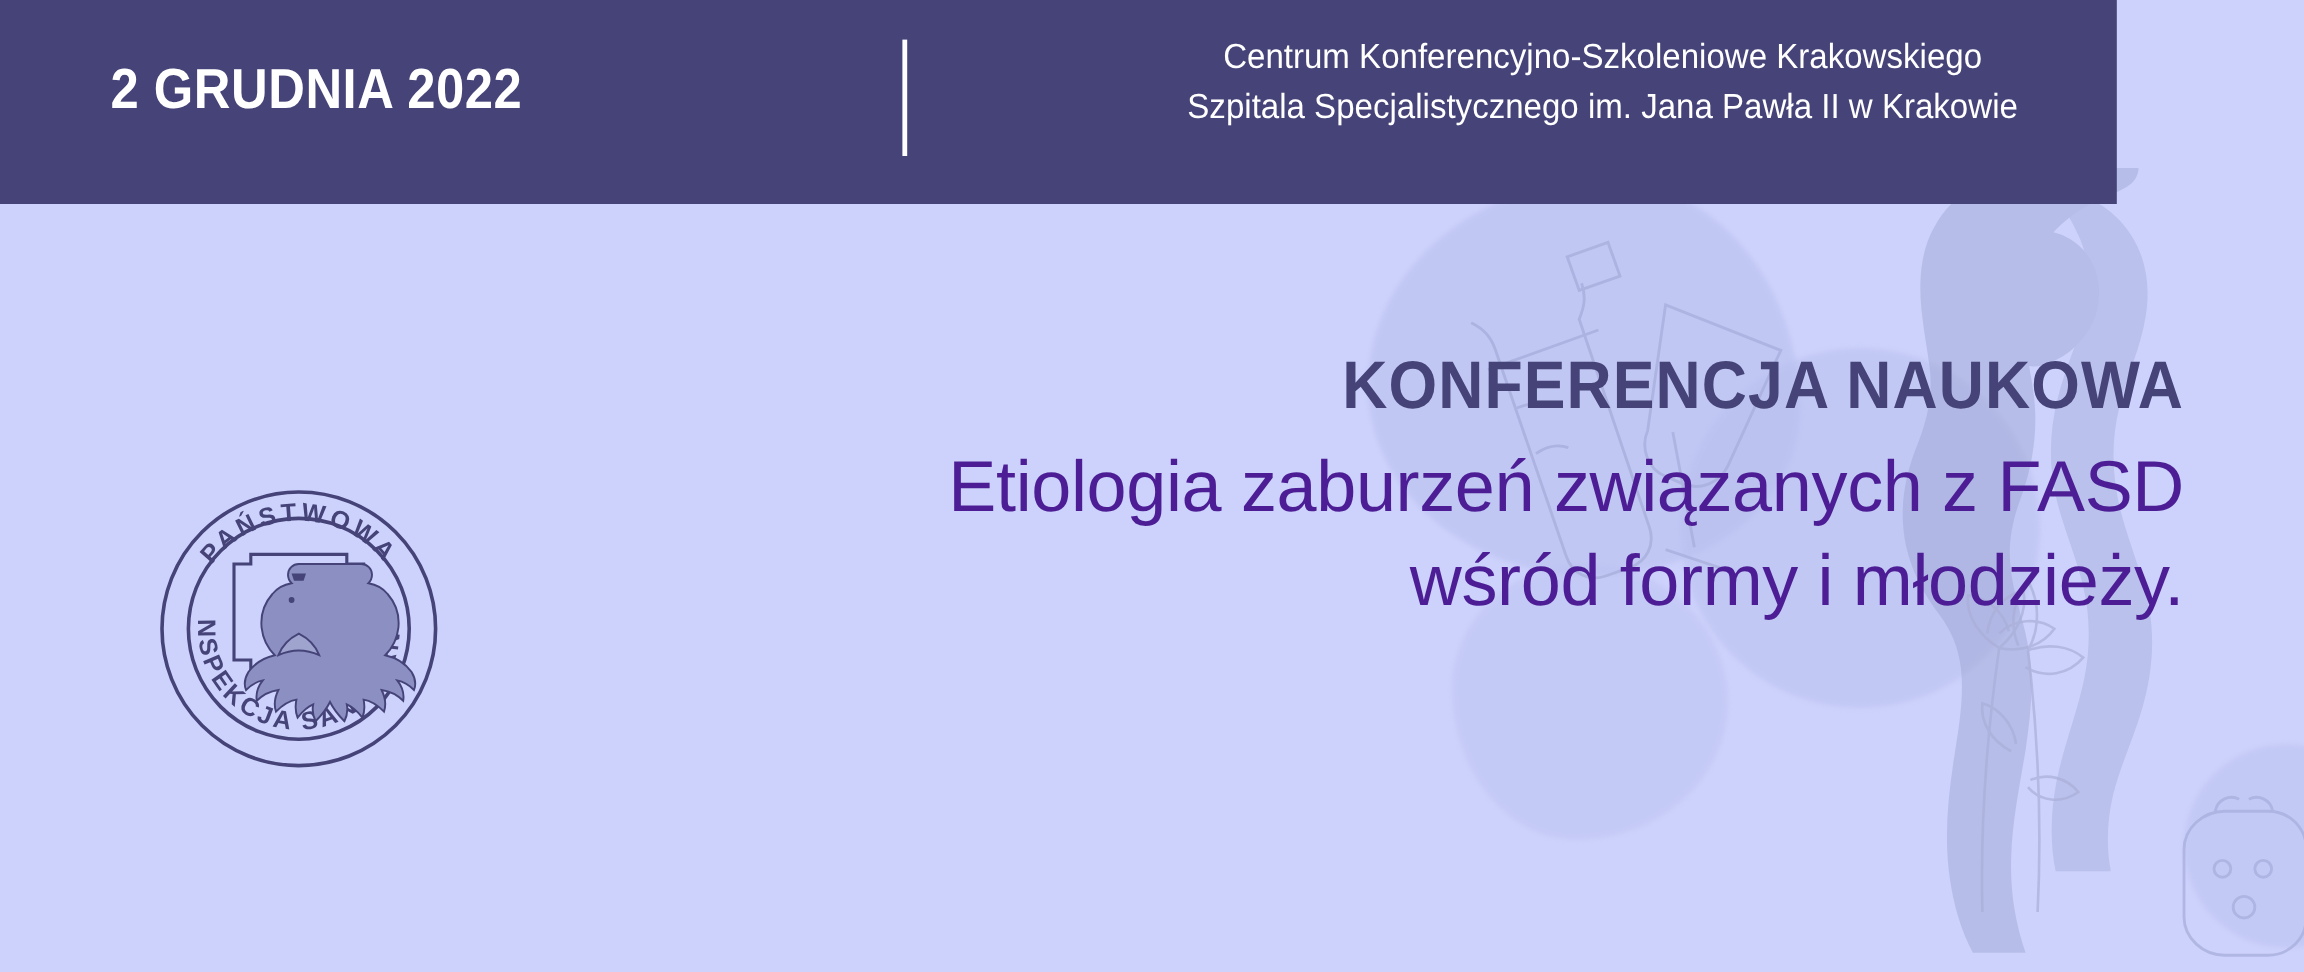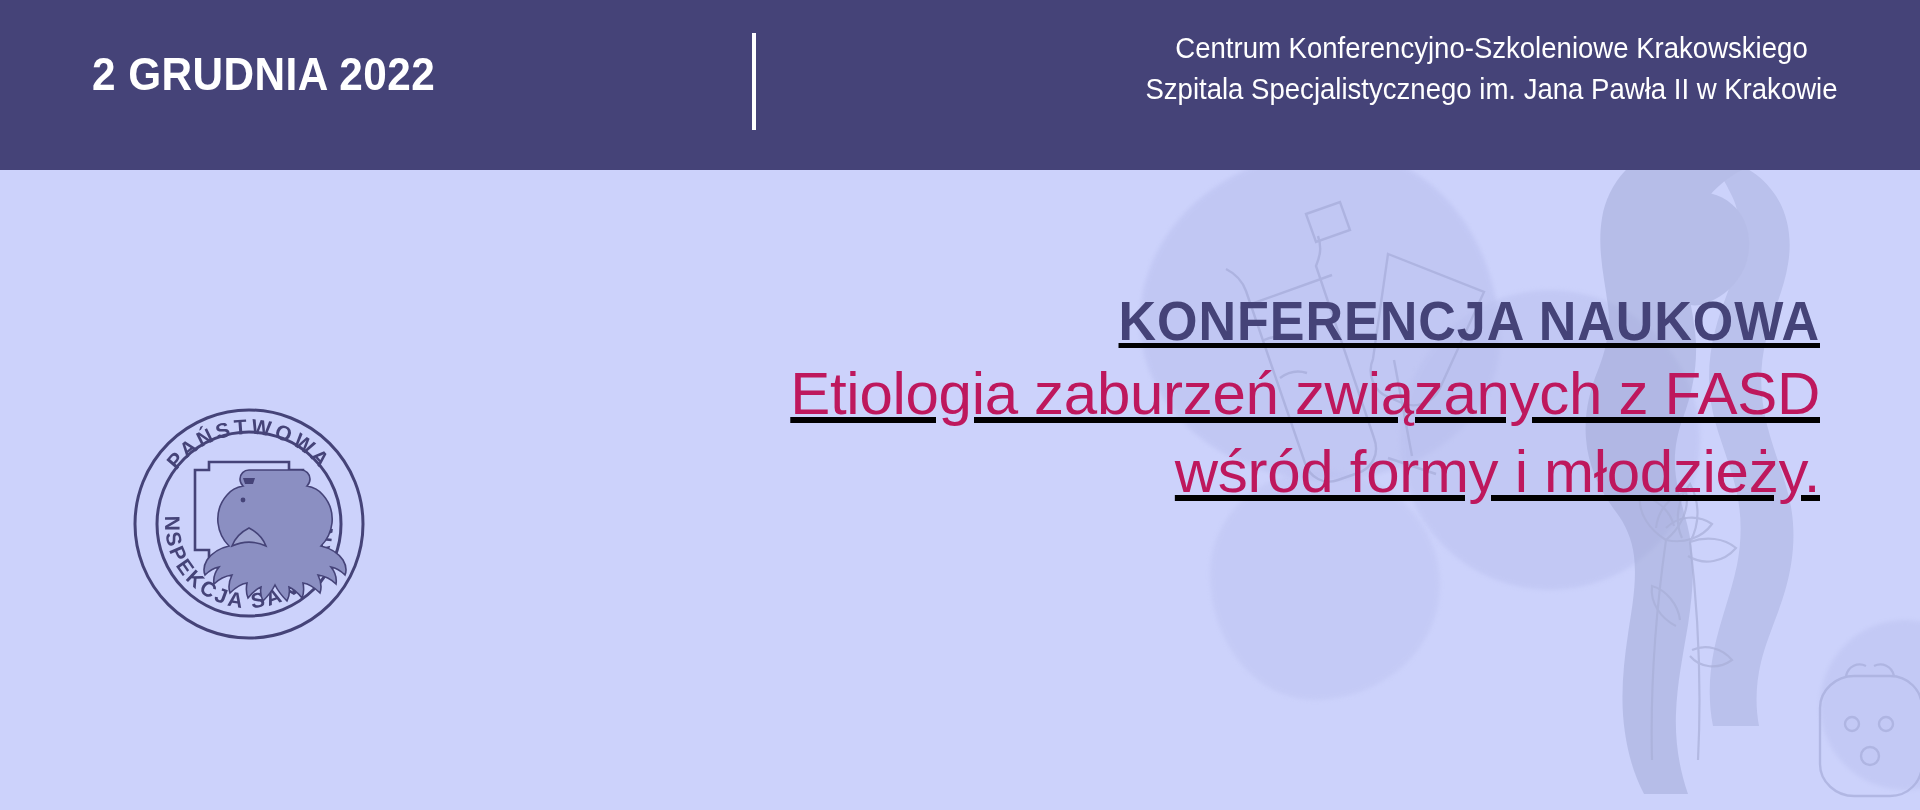--- a/index.html
+++ b/index.html
@@ -38,21 +38,21 @@
 
   .silhouette { position:absolute; left:1480px; top:140px; opacity:.42; }
   .lineart    { position:absolute; }
   .lineart.bottle  { left:1180px; top:190px; }
   .lineart.flowers { left:1580px; top:430px; }
   .lineart.kid     { left:1790px; top:660px; }
 
   
   #topbar {
     position:absolute; left:0; top:0;
-    width:1920px; height:170px;
+    width:1764px; height:170px;
     background:#454378;
     z-index:3;
   }
   #date-text {
     position:absolute; left:92px; top:50px;
     color:#ffffff;
     font-size:47px;
     font-weight:bold;
     letter-spacing:.5px;
     font-stretch:condensed;
@@ -84,36 +84,35 @@
     width:232px; height:232px;
     z-index:2;
   }
 
   
   #copy {
     position:absolute; right:100px; top:290px;
     width:1080px;
     text-align:right;
     z-index:2;
-    text-decoration:underline;
   }
   #kicker {
     color:#454378;
     font-size:56px;
     font-weight:bold;
     letter-spacing:1px;
     font-stretch:condensed;
     transform:scaleX(.93);
     transform-origin:right center;
     line-height:1.12;
     white-space:nowrap;
   }
   #conf-title {
-    margin-top:2px;
-    color:#be185d;
+    margin-top:14px;
+    color:#4c1d95;
     font-size:60px;
     font-weight:400;
     line-height:1.30;
     letter-spacing:-.3px;
   }
   #conf-title .tline { display:block; white-space:nowrap; }
 </style>
 </head>
 <body>
 

